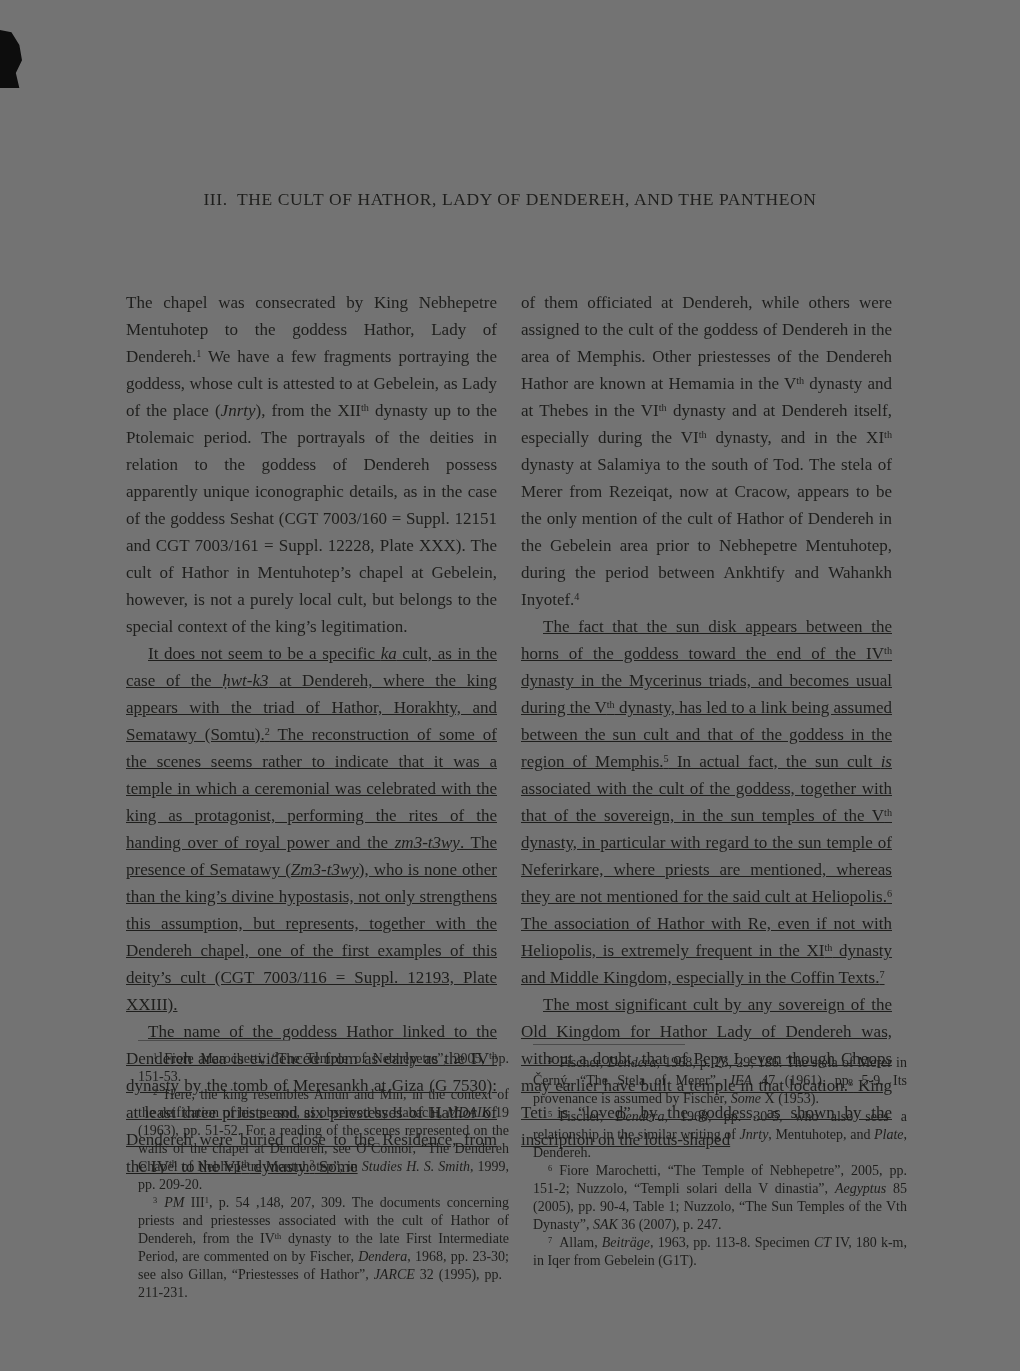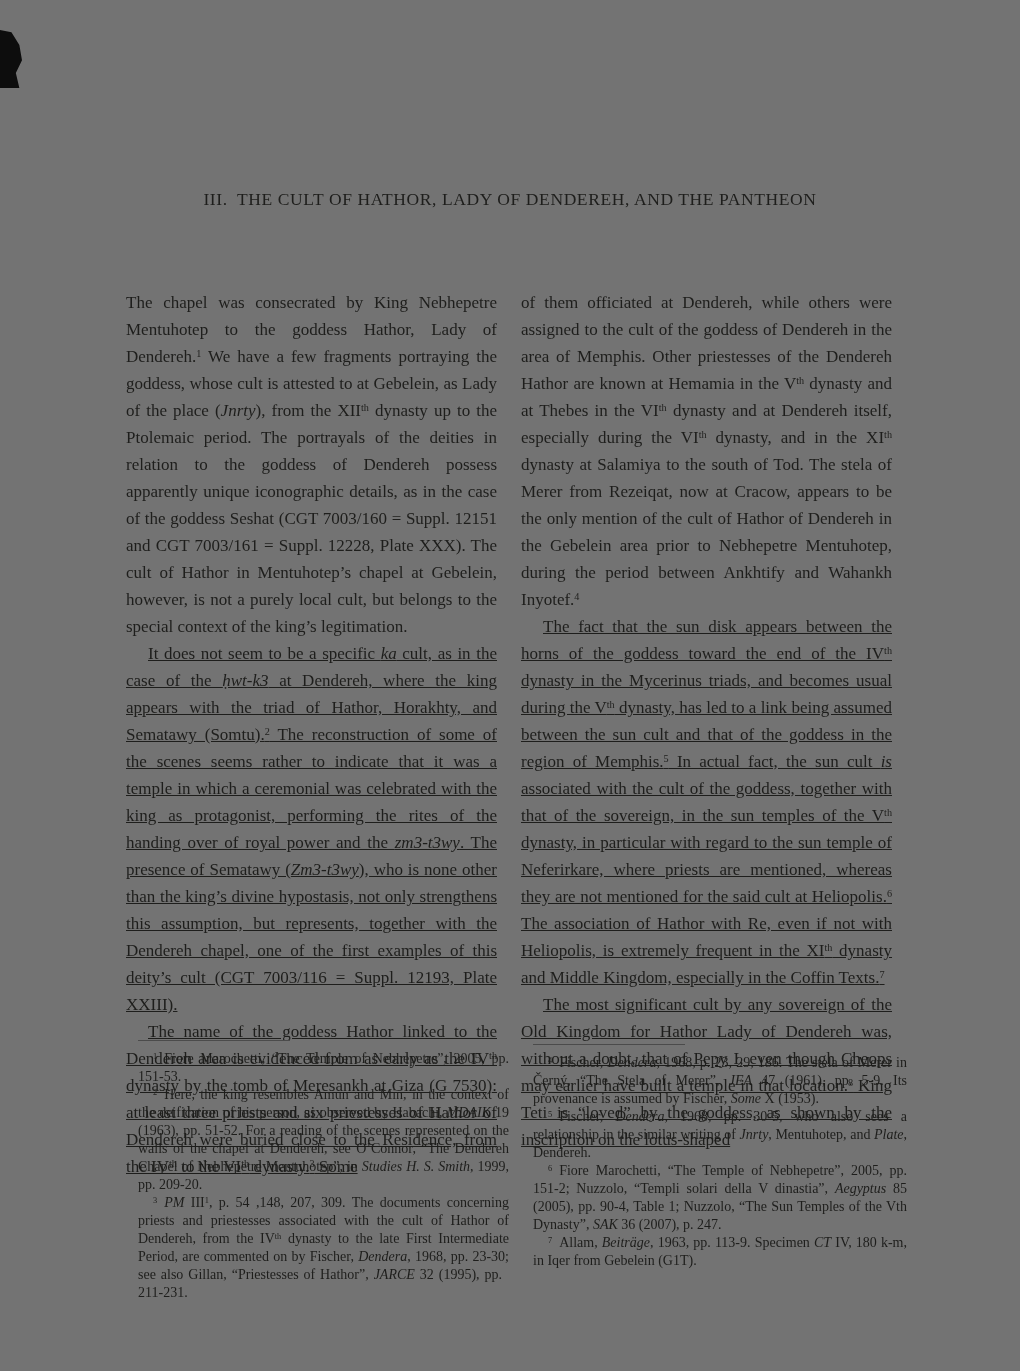--- a/index.html
+++ b/index.html
@@ -113,16 +113,16 @@
     <p class="footnote"><sup>1</sup><span> Fiore Marochetti, “The Temple of Nebhepetre”, 2005, pp. 151-53.</span></p>
     <p class="footnote"><sup>2</sup><span> Here, the king resembles Amun and Min, in the context of the deification of his person, as observed by Habachi, </span><i>MDAIK</i><span> 19 (1963), pp. 51-52. For a reading of the scenes represented on the walls of the chapel at Dendereh, see O’Connor, “The Dendereh Chapel of Nebhepetre Mentuhotep”, in </span><i>Studies H. S. Smith</i><span>, 1999, pp. 209-20.</span></p>
     <p class="footnote"><sup>3</sup><span> </span><i>PM</i><span> III</span><sup>1</sup><span>, p. 54 ,148, 207, 309. The documents concerning priests and priestesses associated with the cult of Hathor of Dendereh, from the IV</span><sup>th</sup><span> dynasty to the late First Intermediate Period, are commented on by Fischer, </span><i>Dendera</i><span>, 1968, pp. 23-30; see also Gillan, “Priestesses of Hathor”, </span><i>JARCE</i><span> 32 (1995), pp. 211-231.</span></p>
   </div>
 
   <div class="footnotes footnotes-right">
     <div class="fn-rule"></div>
     <p class="footnote"><sup>4</sup><span> Fischer, </span><i>Dendera</i><span>, 1968, p. 23, 29, 186. The stela of Merer in Černý, “The Stela of Merer”, </span><i>JEA</i><span> 47 (1961), pp. 5-9. Its provenance is assumed by Fischer, </span><i>Some</i><span> X (1953).</span></p>
     <p class="footnote"><sup>5</sup><span> Fischer, </span><i>Dendera</i><span>, 1968, pp. 30-5, who also sees a relationship in the similar writing of </span><i>Jnrty</i><span>, Mentuhotep, and </span><i>Plate</i><span>, Dendereh.</span></p>
     <p class="footnote"><sup>6</sup><span> Fiore Marochetti, “The Temple of Nebhepetre”, 2005, pp. 151-2; Nuzzolo, “Templi solari della V dinastia”, </span><i>Aegyptus</i><span> 85 (2005), pp. 90-4, Table 1; Nuzzolo, “The Sun Temples of the Vth Dynasty”, </span><i>SAK</i><span> 36 (2007), p. 247.</span></p>
-    <p class="footnote"><sup>7</sup><span> Allam, </span><i>Beiträge</i><span>, 1963, pp. 113-9. Specimen </span><i>CT</i><span> IV, 180 k-m, in Iqer from Gebelein (G1T).</span></p>
+    <p class="footnote"><sup>7</sup><span> Allam, </span><i>Beiträge</i><span>, 1963, pp. 113-8. Specimen </span><i>CT</i><span> IV, 180 k-m, in Iqer from Gebelein (G1T).</span></p>
   </div>
 
 </div>
 
 </body></html>

